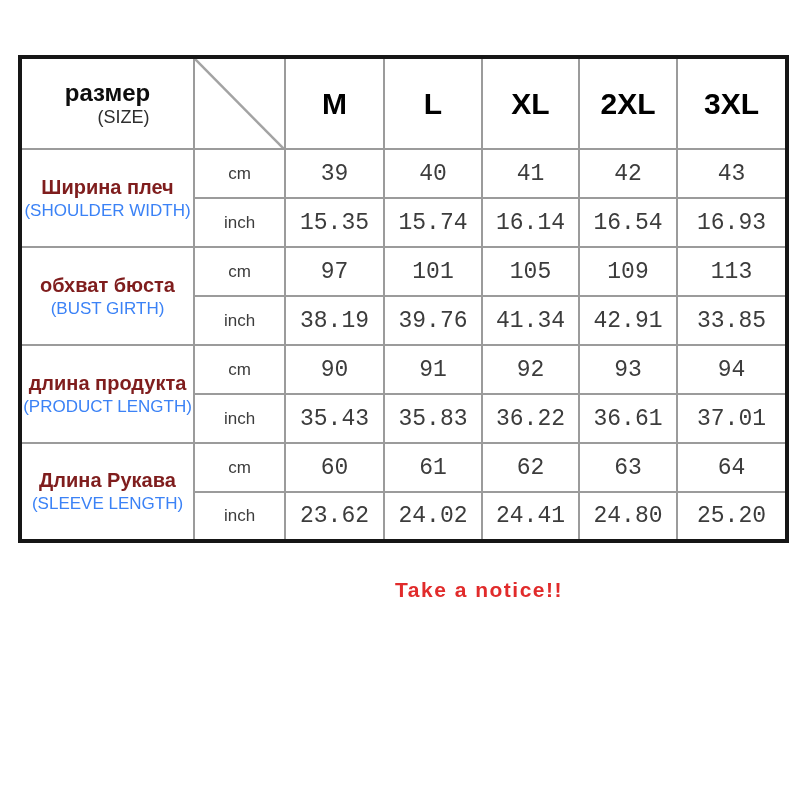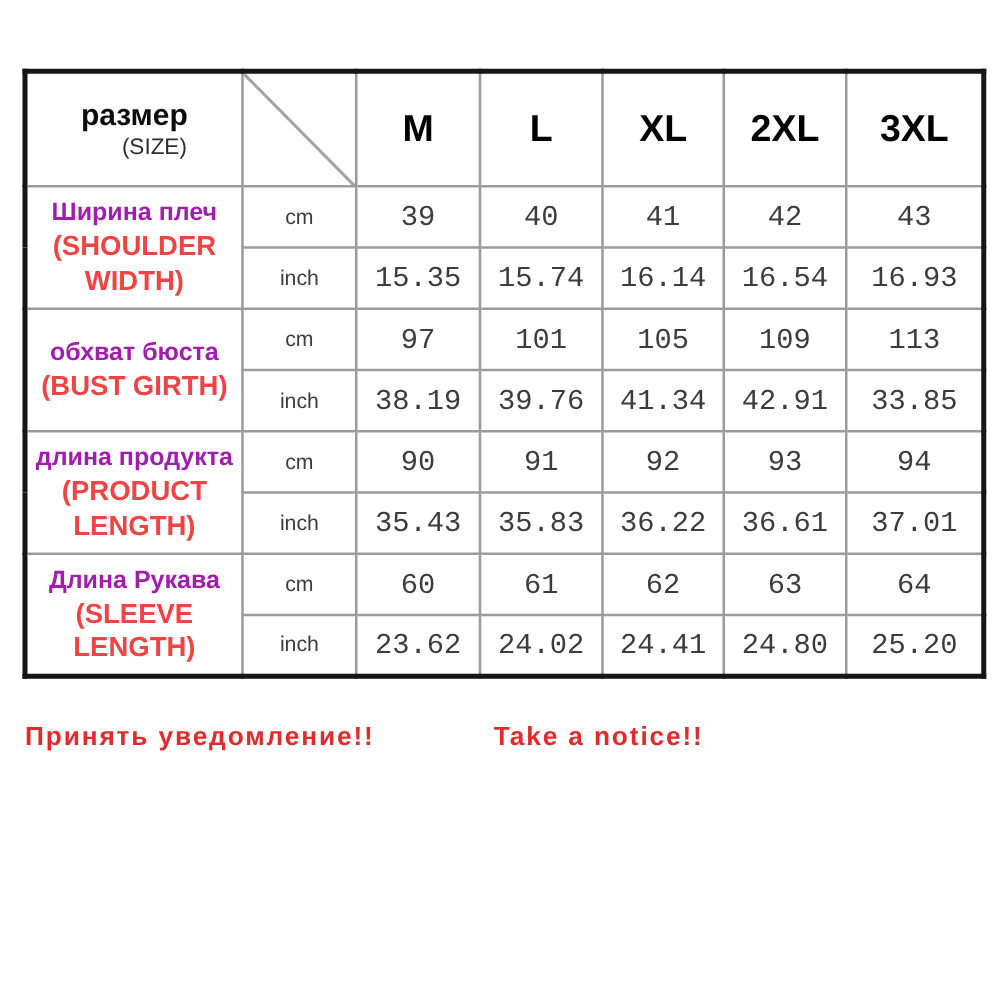--- a/index.html
+++ b/index.html
@@ -47,28 +47,28 @@
     font-size: 18px;
     font-weight: 400;
     color: #2e2e2e;
     line-height: 1.2;
     margin-left: 32px;
   }
   .row-label-ru {
     display: block;
     font-size: 20px;
     font-weight: 600;
-    color: #a21caf;
+    color: #7f1d1d;
     line-height: 1.25;
   }
   .row-label-en {
     display: block;
-    font-size: 22px;
-    font-weight: 700;
-    color: #ef4444;
+    font-size: 17px;
+    font-weight: 400;
+    color: #3b82f6;
     line-height: 1.25;
   }
   td.size-head {
     font-size: 30px;
     font-weight: 600;
     color: #000000;
   }
   td.unit-cell {
     font-size: 17px;
     color: #3c3c3c;
@@ -218,20 +218,19 @@
         <td class="value-cell">23.62</td>
         <td class="value-cell">24.02</td>
         <td class="value-cell">24.41</td>
         <td class="value-cell">24.80</td>
         <td class="value-cell">25.20</td>
       </tr>
     </tbody>
   </table>
 
   <div class="notice notice-left">
-    <p class="notice-title">Принять уведомление!!</p>
   </div>
 
   <div class="notice notice-right">
     <p class="notice-title">Take a notice!!</p>
   </div>
 
 </div>
 
 </body></html>

